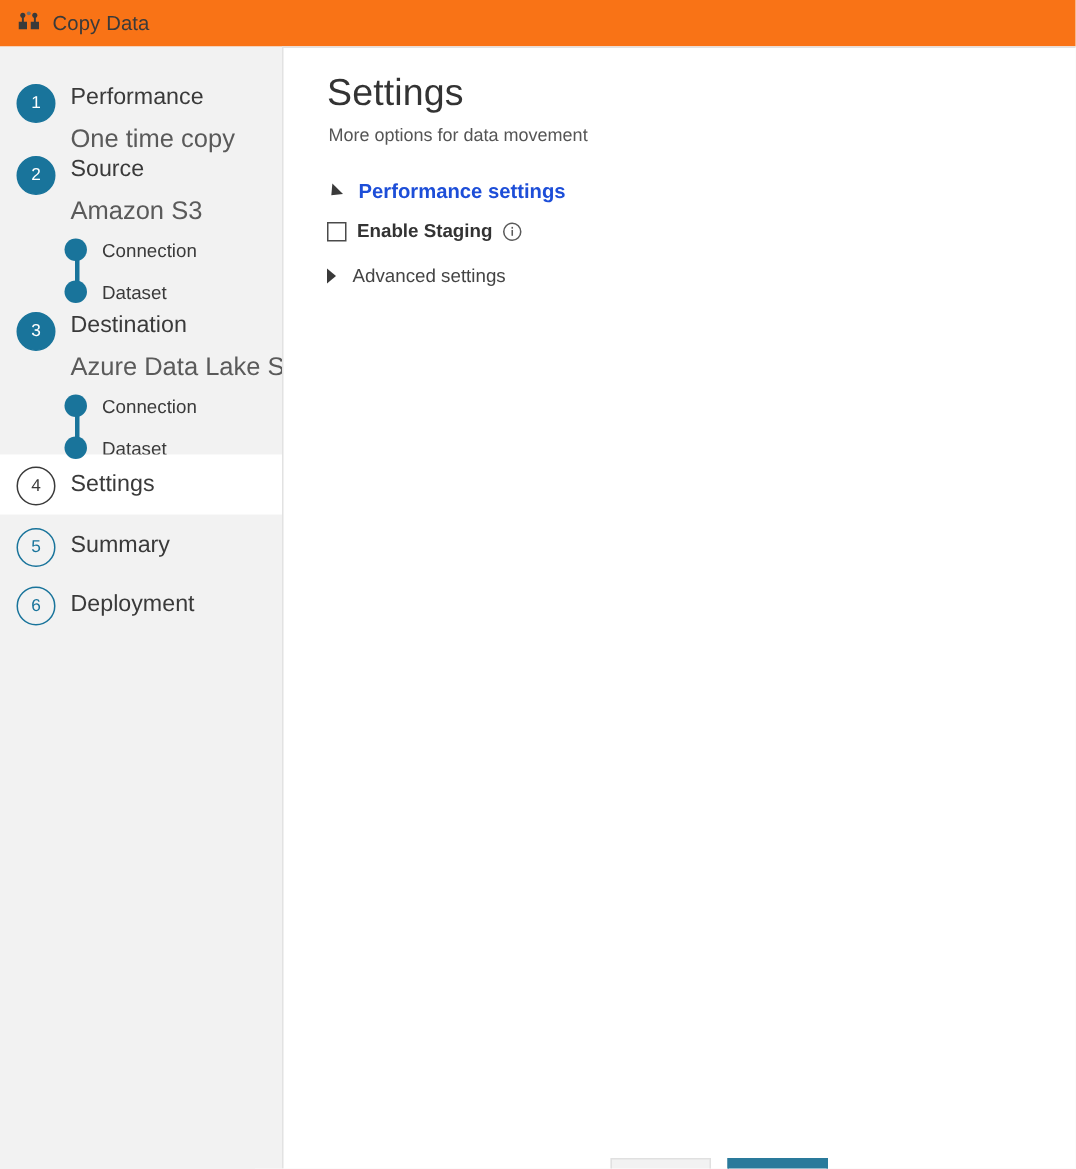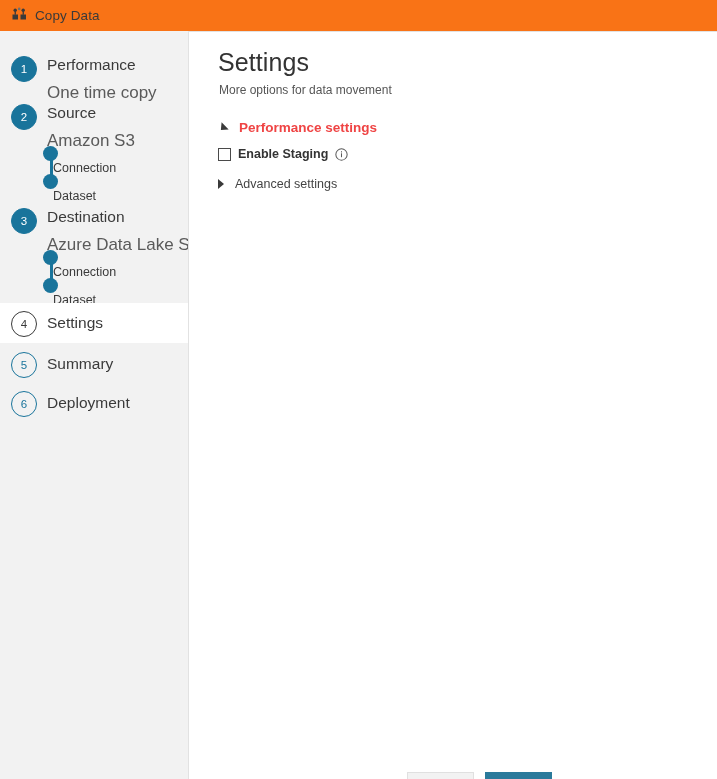--- a/index.html
+++ b/index.html
@@ -109,23 +109,22 @@
   }
 
   
   .substep-group {
     position: relative;
     padding-left: 43px;
   }
   .substep {
     position: relative;
     display: flex;
-    align-items: flex-start;
+    align-items: flex-end;
     height: 28px;
-    flex-direction: column;
   }
   .substep .dot {
     width: 15px; height: 15px;
     border-radius: 50%;
     background: #19749b;
     flex: 0 0 auto;
     z-index: 2;
   }
   .substep .sub-label {
     margin-left: 10px;
@@ -193,21 +192,21 @@
     transform: rotate(45deg);
   }
   .tri.collapsed {
     border-top: 5px solid transparent;
     border-bottom: 5px solid transparent;
     border-left: 6px solid #3a3a3a;
   }
   .section-title {
     font-size: 13.5px;
     font-weight: bold;
-    color: #ef4444;
+    color: #1d4ed8;
     margin-left: 11px;
     white-space: nowrap;
   }
   .section-title.plain {
     font-weight: normal;
     color: #444444;
     font-size: 12.5px;
   }
 
   

